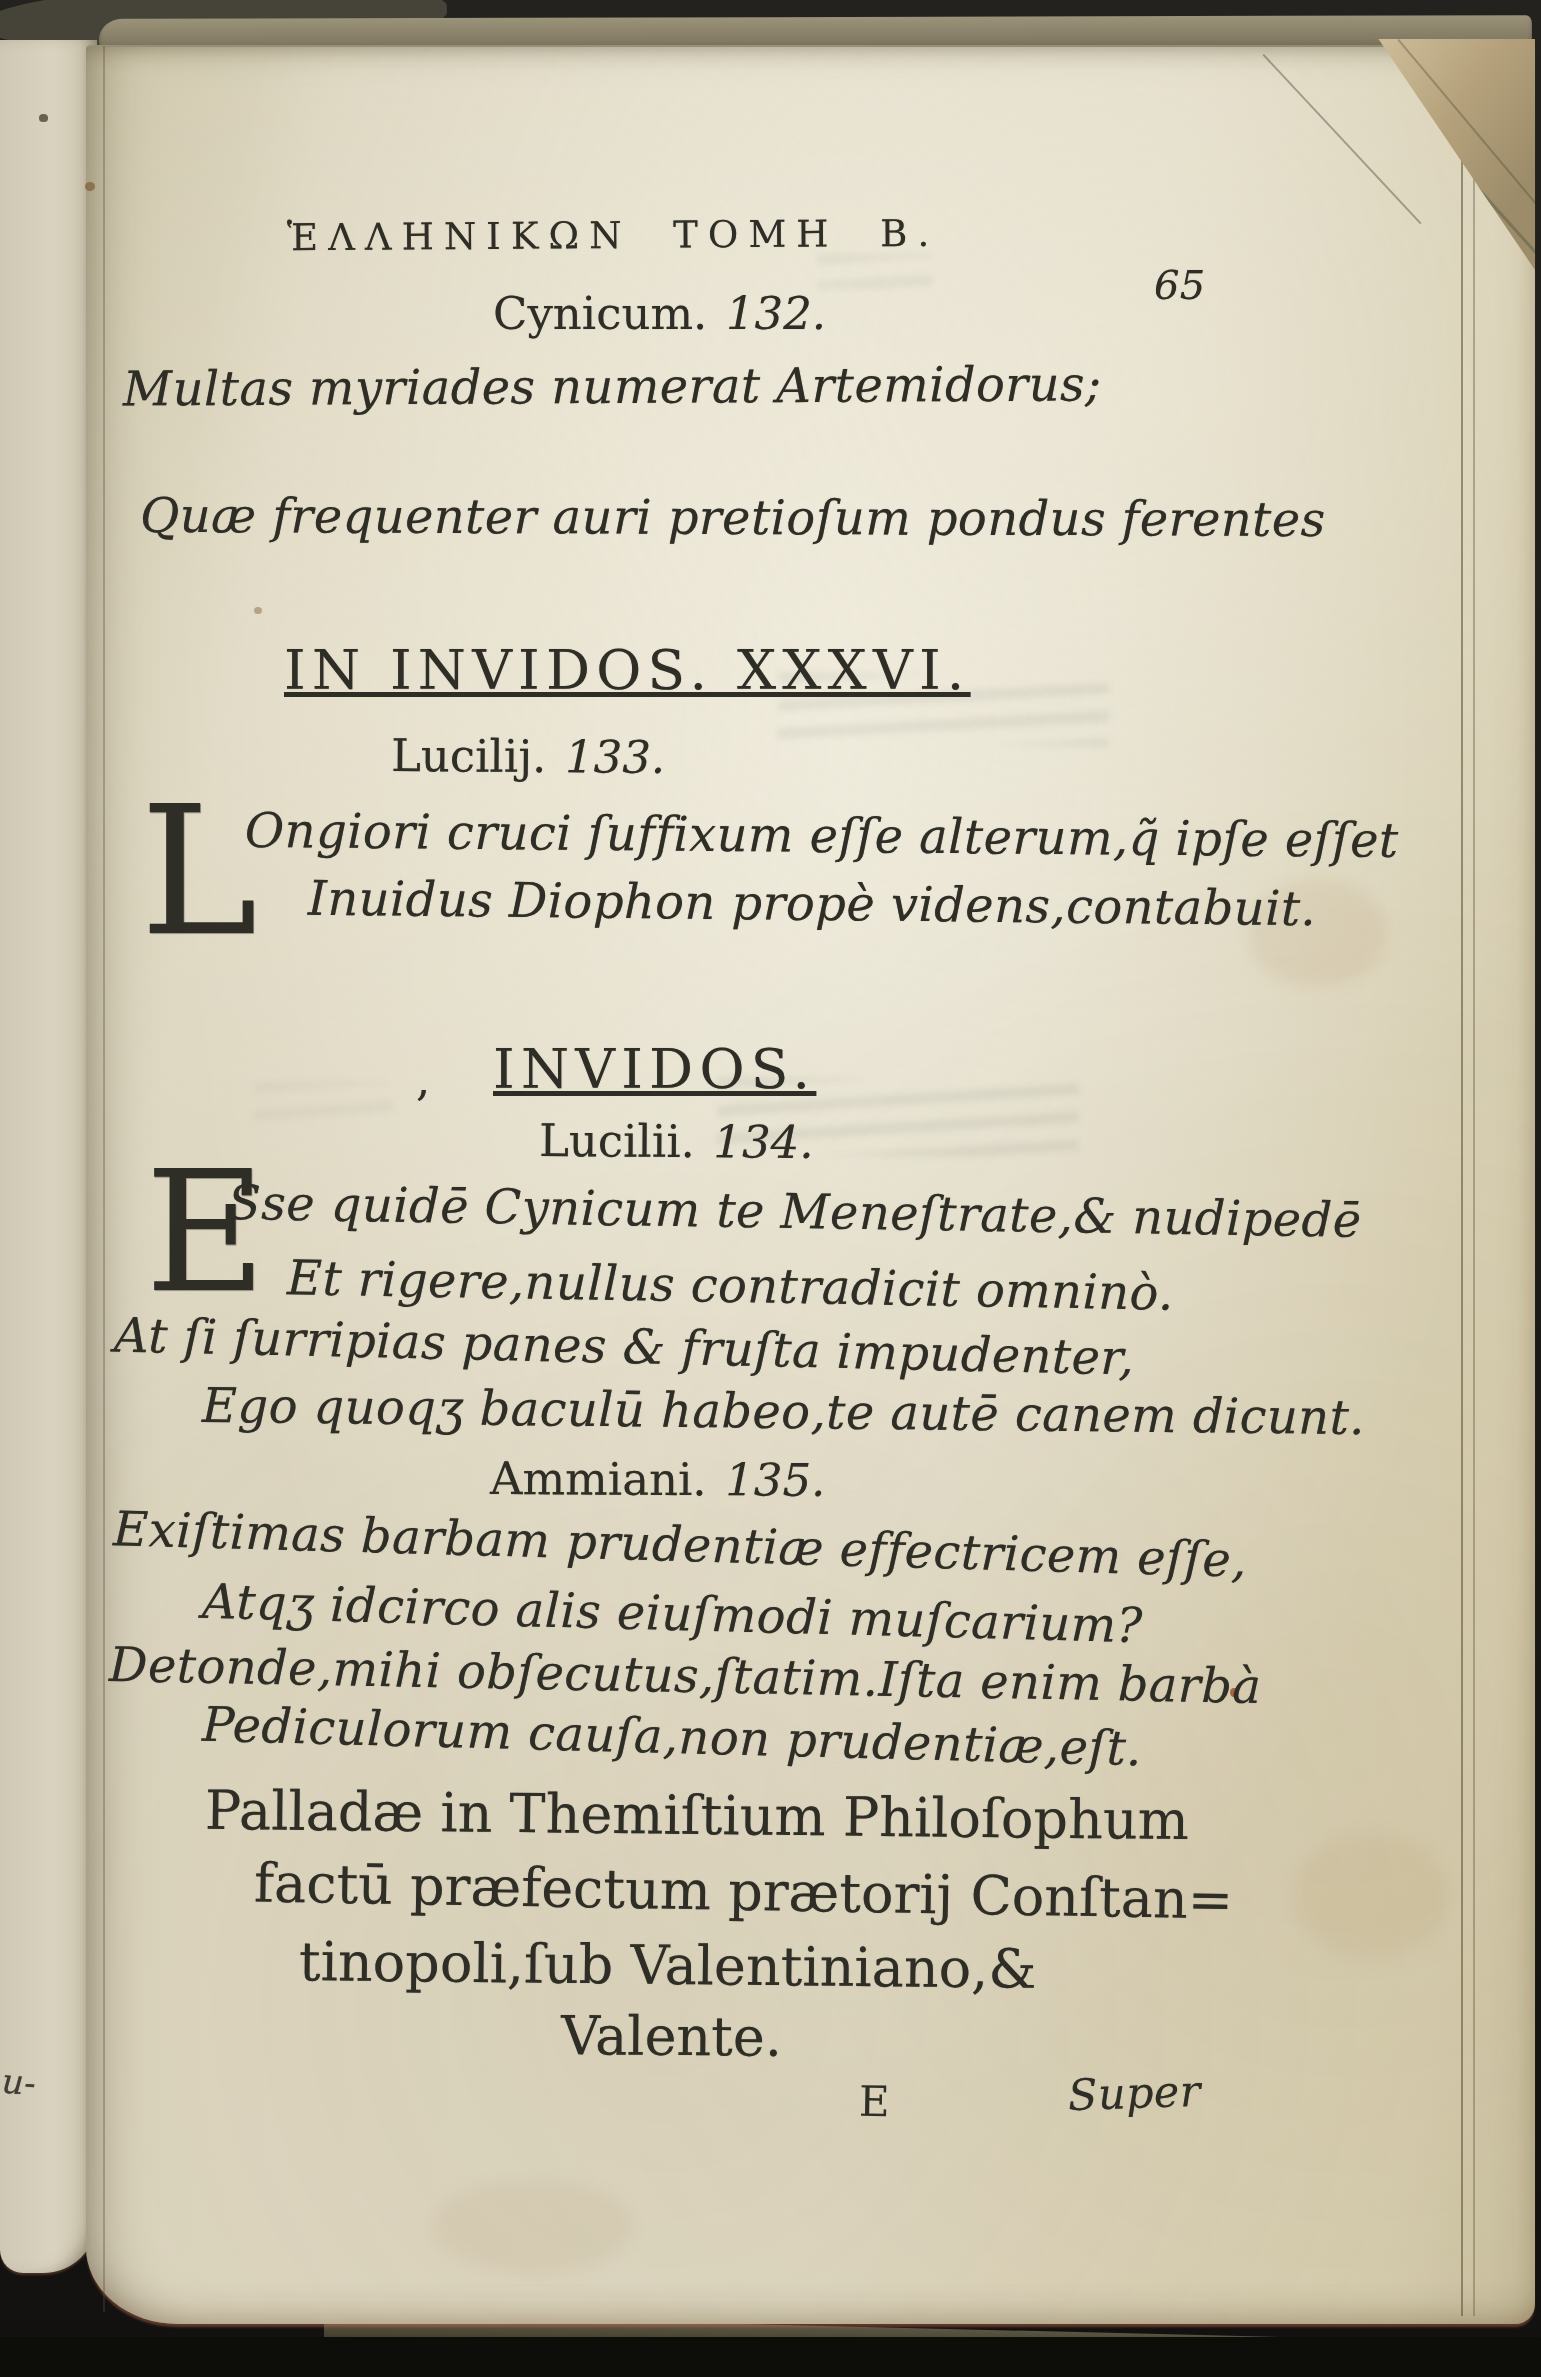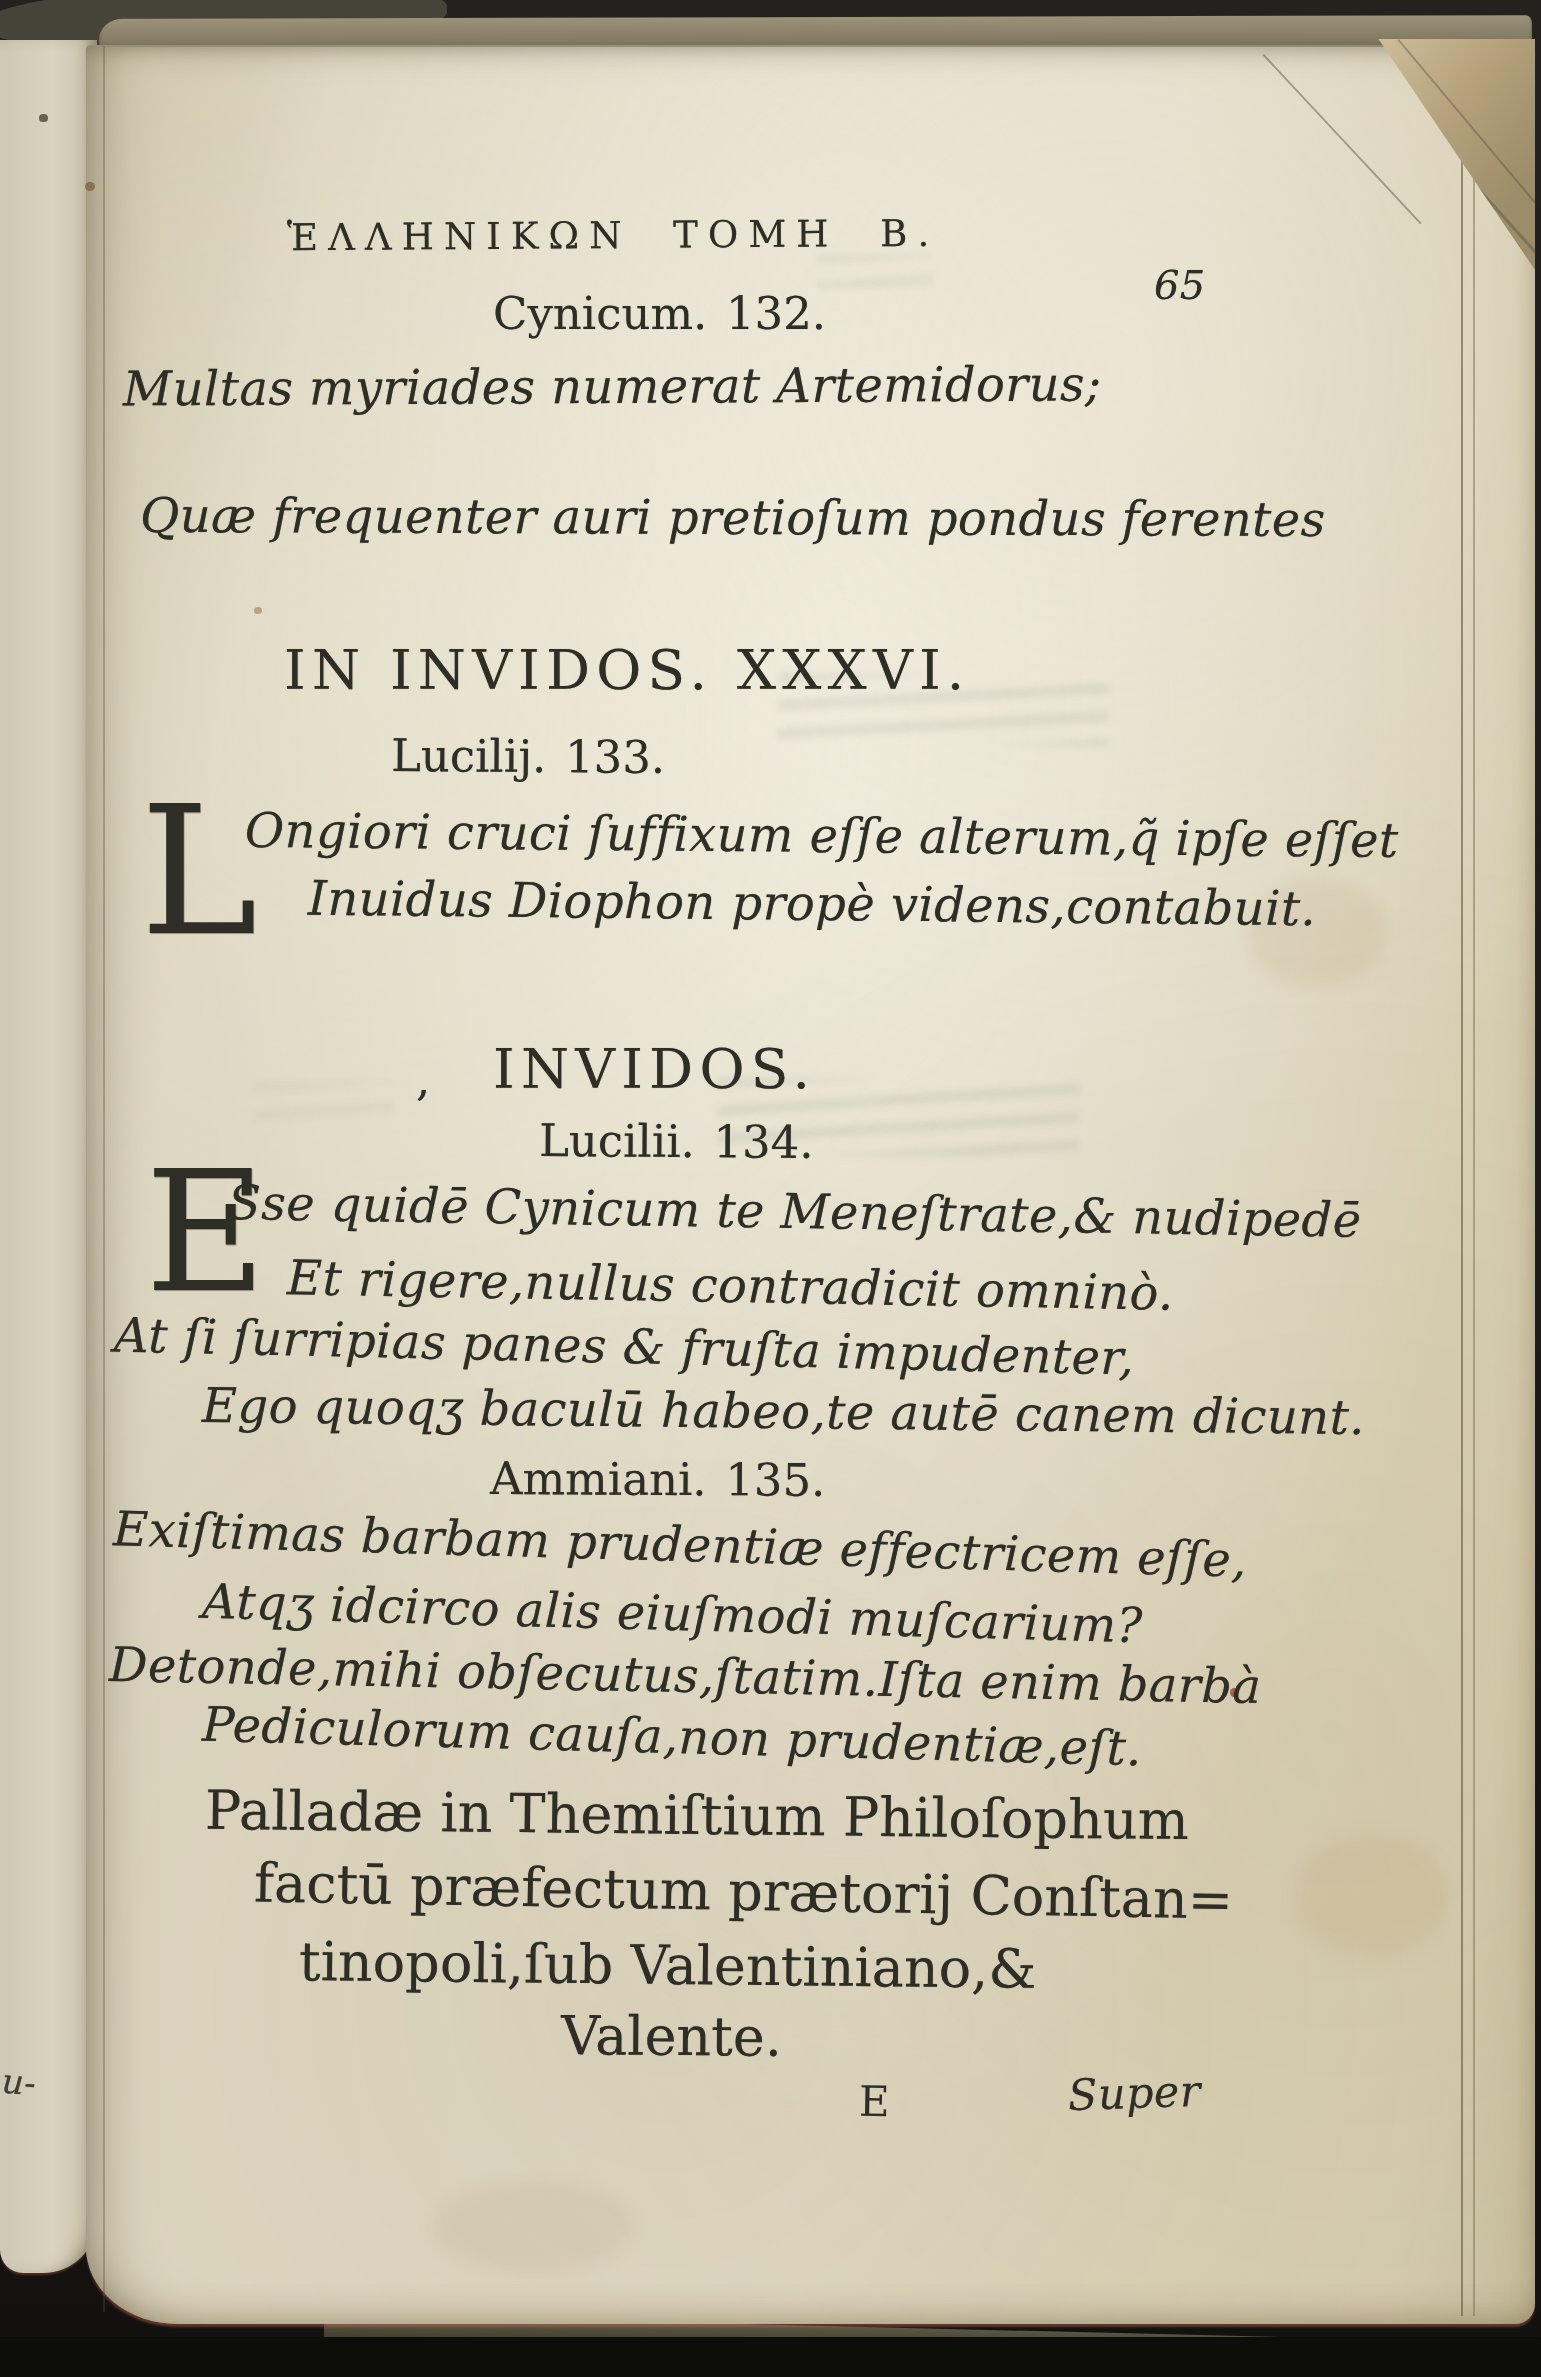--- a/index.html
+++ b/index.html
@@ -63,24 +63,24 @@
           transform:rotate(50deg);transform-origin:left top;}
   .vellum .vc3{position:absolute;left:-12.3px;top:-4.6px;width:293px;height:3.1px;background:#6e6a52;opacity:.7;
           transform:rotate(48deg);transform-origin:left top;}
   .corner-crease{position:absolute;left:1264px;top:54px;width:231px;height:1.5px;z-index:5;
           background:rgba(80,75,55,.45);transform:rotate(47deg);transform-origin:left top;}
 
   
   .t{position:absolute;white-space:nowrap;color:#2f2e26;z-index:5;line-height:1;}
   .grk{font-size:37px;letter-spacing:10px;word-spacing:20px;text-shadow:0 0 0.8px rgba(44,43,35,.55);}
   .it{font-style:italic;font-size:48px;letter-spacing:0.4px;text-shadow:0 0 0.8px rgba(44,43,35,.55);}
-  .cap{font-size:55px;text-shadow:0 0 0.8px rgba(44,43,35,.5);}
+  .cap{font-size:55px;text-shadow:0 0 0.8px rgba(44,43,35,.5);text-decoration:underline;}
   .mid{font-size:45px;text-shadow:0 0 0.8px rgba(44,43,35,.5);}
   .rub{font-size:54px;text-shadow:0 0 0.8px rgba(44,43,35,.5);}
-  .num{margin-left:18.5px;text-align:center;}
+  .num{font-style:italic;margin-left:18.5px;text-align:center;}
   .drop{line-height:.78;text-shadow:0.8px 0.8px 0.8px rgba(44,43,35,.4);}
 
   
   .ghost{position:absolute;z-index:4;filter:blur(3.1px);opacity:.6;
          background:repeating-linear-gradient(176deg,rgba(92,108,100,.16) 0 10.8px,rgba(0,0,0,0) 10.8px 28px);}
   .blob{position:absolute;z-index:4;border-radius:50%;}
 </style>
 </head>
 <body>
 

